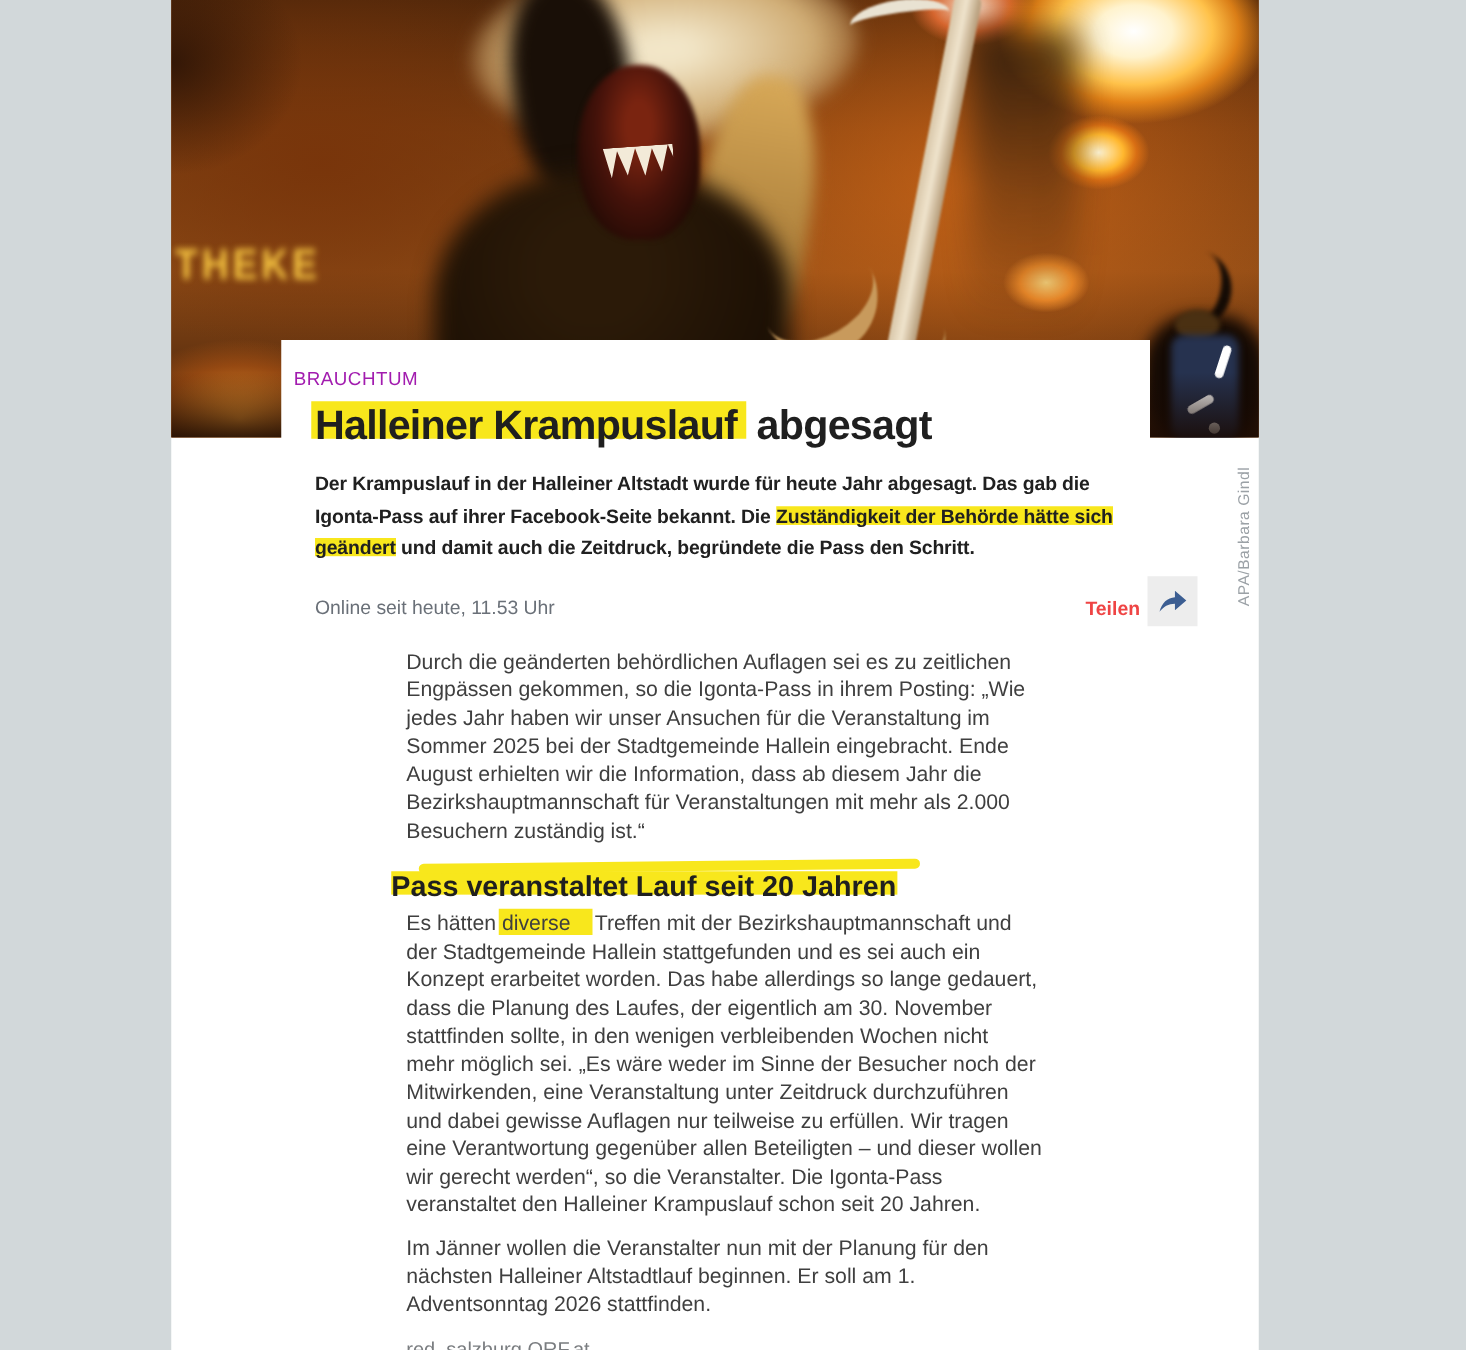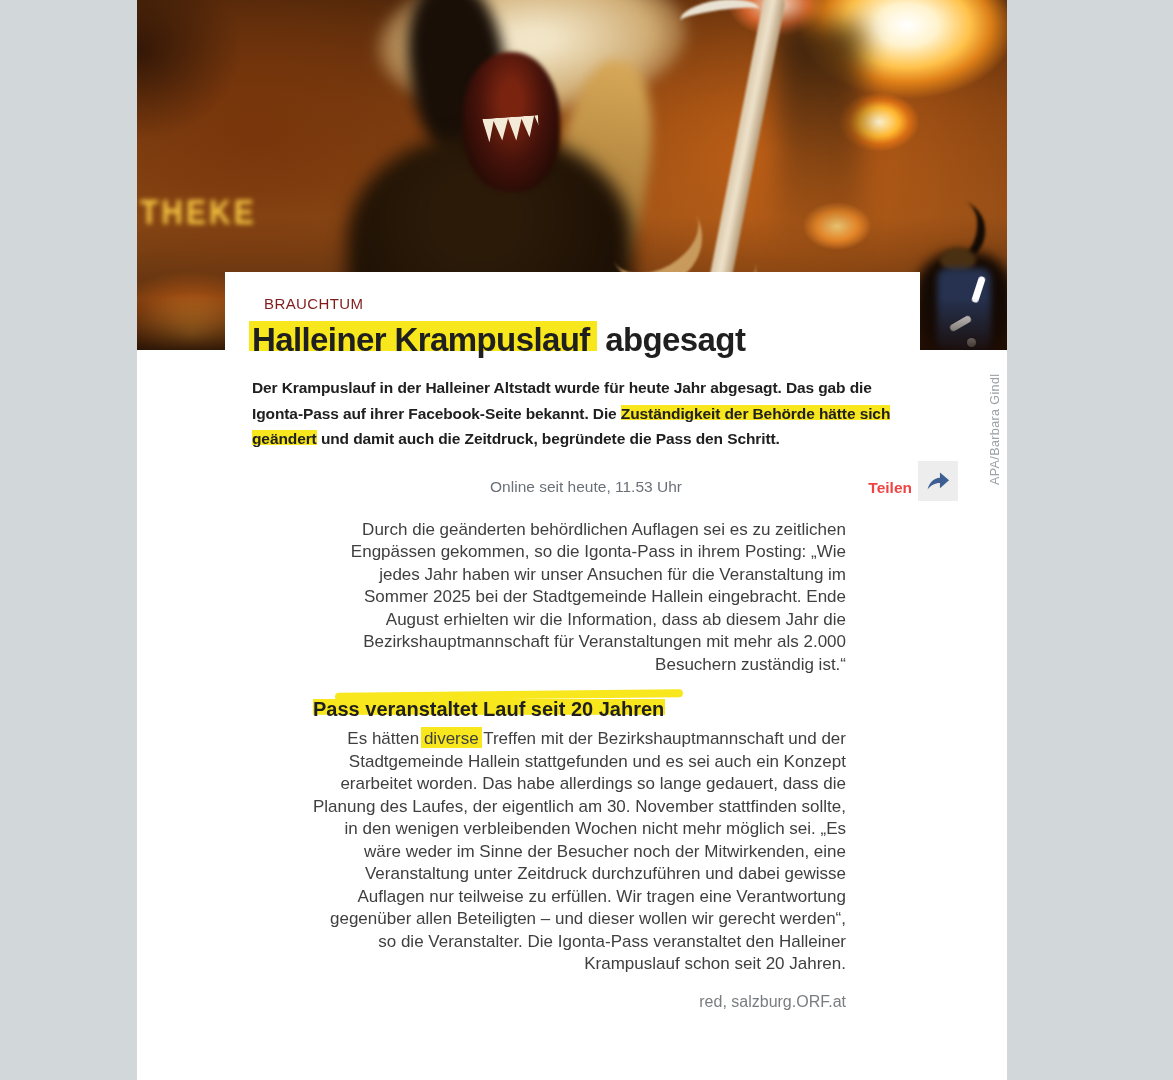--- a/index.html
+++ b/index.html
@@ -57,44 +57,44 @@
   .h-frbody { left:778px; top:252px; width:98px; height:105px; border-radius:40%; background:#140A04; filter:blur(6px); }
   .h-frhead { left:803px; top:248px; width:36px; height:24px; border-radius:50%; background:#4A3012; filter:blur(2px); }
   .h-jacket { left:800px; top:268px; width:54px; height:84px; border-radius:10px; background:#26324F; filter:blur(3px); }
   .h-stripe1 { left:838px; top:276px; width:7px; height:27px; border-radius:4px; background:#FFFFFF; transform:rotate(18deg); filter:blur(.5px); }
   .h-stripe2 { left:812px; top:320px; width:23px; height:7px; border-radius:4px; background:#FFFFFF; transform:rotate(-30deg); filter:blur(.5px); }
   .h-dot { left:830px; top:338px; width:9px; height:9px; border-radius:50%; background:#FFFFFF; }
   .h-shadow { left:0; top:298px; width:100%; height:52px; background:linear-gradient(rgba(25,10,3,0), rgba(25,10,3,.85)); }
 
   
   .article { position:absolute; left:88px; top:272px; width:695px; background:#ffffff; padding-top:23px; }
-  .kicker { margin-left:39px; font-size:15px; line-height:18px; color:#7f1d1d; letter-spacing:.4px; }
+  .kicker { margin-left:10px; font-size:15px; line-height:18px; color:#a21caf; letter-spacing:.4px; }
   .headline { margin:9px 0 0 27px; font-size:33px; line-height:36px; font-weight:bold; color:#1F1F1F; letter-spacing:-.6px; }
   .lead { margin:17px 0 0 27px; width:652px; font-size:15.5px; line-height:25.5px; font-weight:bold; color:#202020; letter-spacing:-.1px; }
-  .meta-row { position:relative; margin:23px 0 0 27px; height:28px;text-align:center; }
+  .meta-row { position:relative; margin:23px 0 0 27px; height:28px; }
   .meta { font-size:15.5px; line-height:20px; color:#6A7078; padding-top:2px; }
   .share-label { position:absolute; right:8px; top:4px; font-size:15.5px; font-weight:bold; color:#ef4444; cursor:pointer; }
   .share-btn { position:absolute; right:-38px; top:-14px; width:40px; height:40px; background:#EDEDED; border:0;
     display:flex; align-items:center; justify-content:center; cursor:pointer; }
   .bodycol { margin:16px 0 0 88px; width:533px; font-size:17px; line-height:22.5px; color:#3F3F3F; }
-  .bodycol p { margin:0;text-align:right; }
-  .subhead { position:relative; margin-top:21px; font-size:20px; line-height:24px; font-weight:bold; color:#1F1F1F; }
+  .bodycol p { margin:12px; }
+  .subhead { position:relative; margin-top:21px; font-size:23px; line-height:24px; font-weight:bold; color:#1F1F1F; }
   .p2 { margin-top:7px !important; }
   .p3 { margin-top:10px !important; }
   .source { margin-top:15px !important; font-size:16px; color:#7A7D80; }
 
   
   .hl-title { background:linear-gradient(#F8E71C,#F8E71C) no-repeat; background-size:100% 82%; background-position:0 4%;
     padding:0 7px 0 3px; margin-left:-3px; }
   .hl-lead { background:linear-gradient(#F8E71C,#F8E71C) no-repeat; background-size:100% 88%; background-position:0 8%; }
   .hl-h2 { position:relative; background:linear-gradient(#F8E71C,#F8E71C) no-repeat; background-size:99% 72%; background-position:0 10%;
     padding-right:5px; }
   .hl-h2::before { content:""; position:absolute; left:22px; top:-7px; width:calc(100% - 8px); height:8px;
     background:#F8E71C; border-radius:4px; transform:rotate(-.6deg); }
-  .hl-word { background:#F8E71C; padding:2px 3px 0 3px; margin:-2px -3px 0 -3px; }
+  .hl-word { background:#F8E71C; padding:2px 18px 0 3px; margin:-2px -3px 0 -3px; }
 
   
   .credit { position:absolute; left:794px; top:412px; width:130px; height:16px; transform:rotate(-90deg);
     font-size:12.5px; letter-spacing:.4px; color:#9BA1A6; white-space:nowrap; }
 </style>
 </head>
 <body>
 
 <div class="page">
   <div class="canvas">
@@ -145,19 +145,20 @@
         </button>
       </div>
 
       <div class="bodycol">
         <p class="p1">Durch die geänderten behördlichen Auflagen sei es zu zeitlichen Engpässen gekommen, so die Igonta-Pass in ihrem Posting: „Wie jedes Jahr haben wir unser Ansuchen für die Veranstaltung im Sommer 2025 bei der Stadtgemeinde Hallein eingebracht. Ende August erhielten wir die Information, dass ab diesem Jahr die Bezirkshauptmannschaft für Veranstaltungen mit mehr als 2.000 Besuchern zuständig ist.“</p>
 
         <h2 class="subhead"><span class="hl-h2">Pass veranstaltet Lauf seit 20 Jahren</span></h2>
 
         <p class="p2"><span>Es hätten </span><span class="hl-word">diverse</span><span> Treffen mit der Bezirkshauptmannschaft und der Stadtgemeinde Hallein stattgefunden und es sei auch ein Konzept erarbeitet worden. Das habe allerdings so lange gedauert, dass die Planung des Laufes, der eigentlich am 30. November stattfinden sollte, in den wenigen verbleibenden Wochen nicht mehr möglich sei. „Es wäre weder im Sinne der Besucher noch der Mitwirkenden, eine Veranstaltung unter Zeitdruck durchzuführen und dabei gewisse Auflagen nur teilweise zu erfüllen. Wir tragen eine Verantwortung gegenüber allen Beteiligten – und dieser wollen wir gerecht werden“, so die Veranstalter. Die Igonta-Pass veranstaltet den Halleiner Krampuslauf schon seit 20 Jahren.</span></p>
 
+        <p class="p3">Im Jänner wollen die Veranstalter nun mit der Planung für den nächsten Halleiner Altstadtlauf beginnen. Er soll am 1. Adventsonntag 2026 stattfinden.</p>
 
         <p class="source">red, salzburg.ORF.at</p>
       </div>
     </div>
 
   </div>
 </div>
 
 </body></html>

